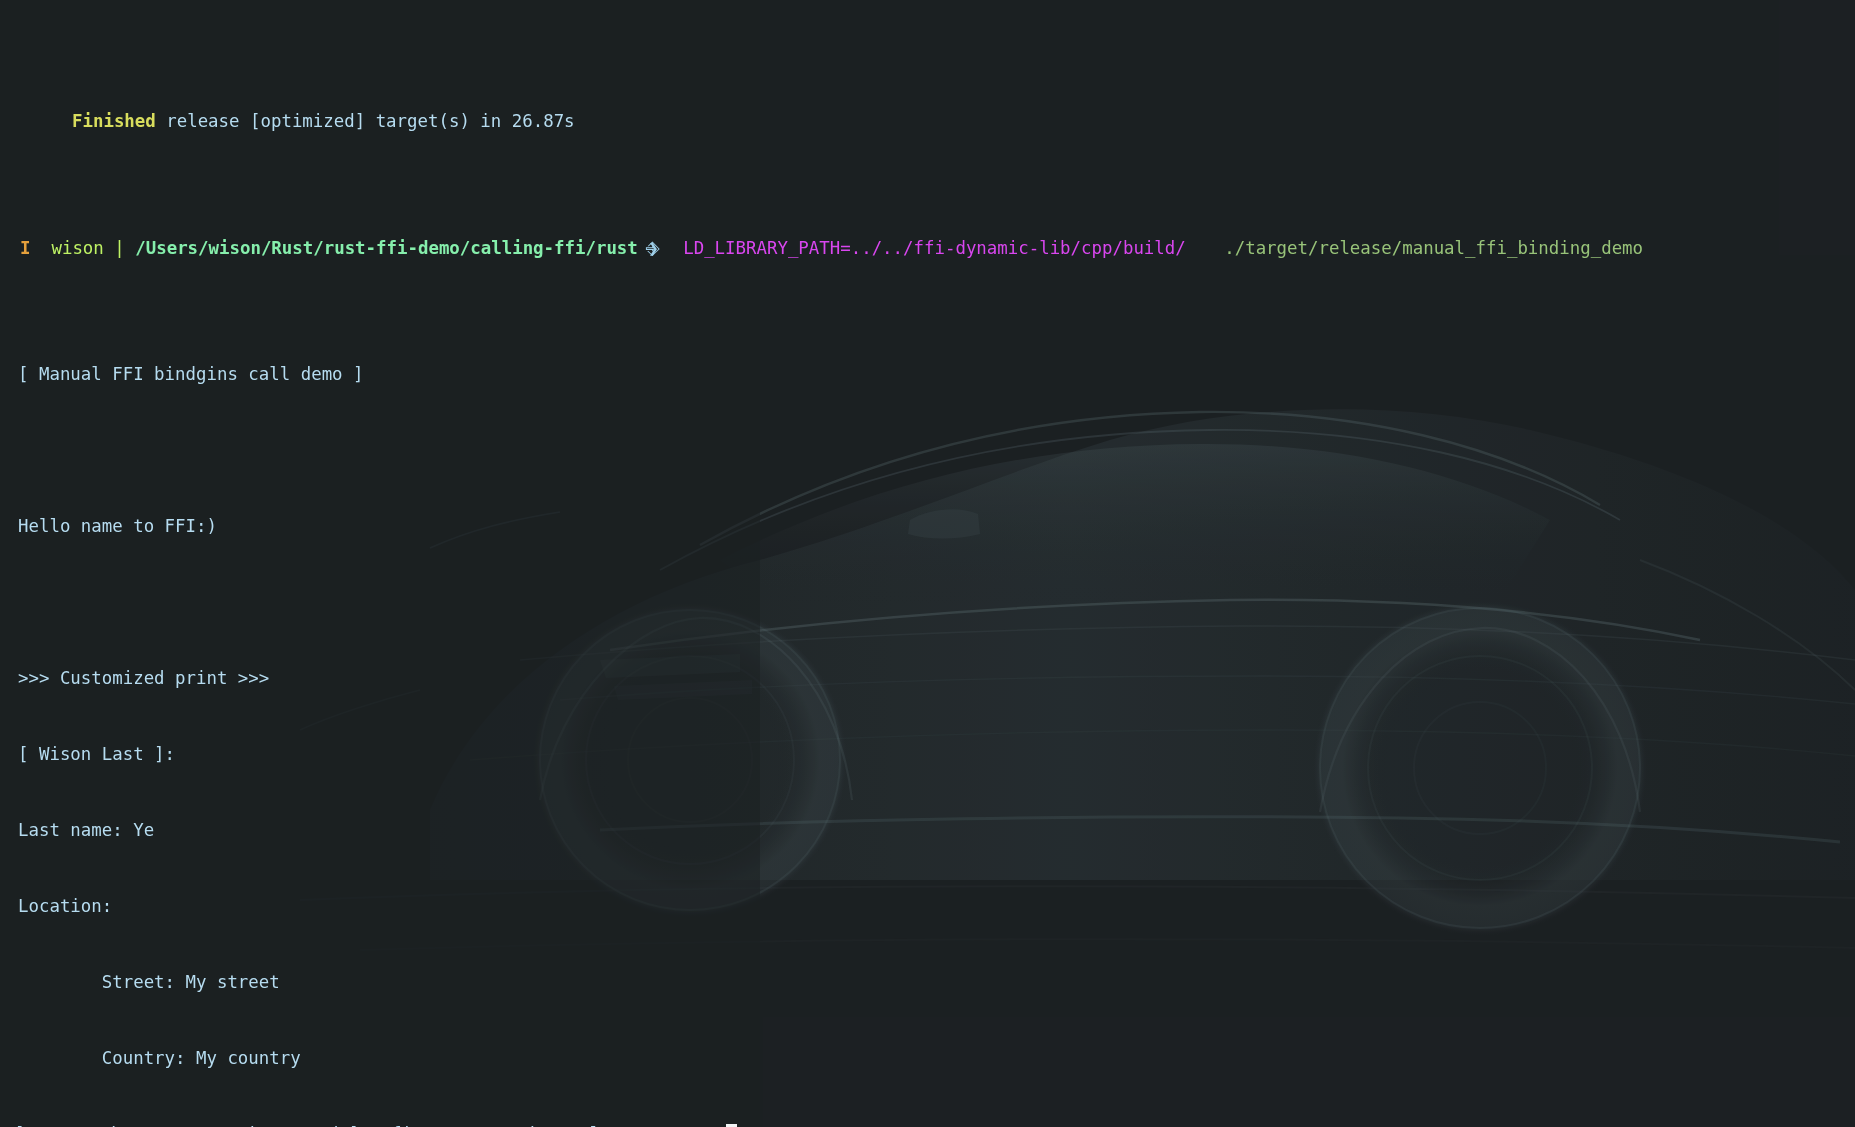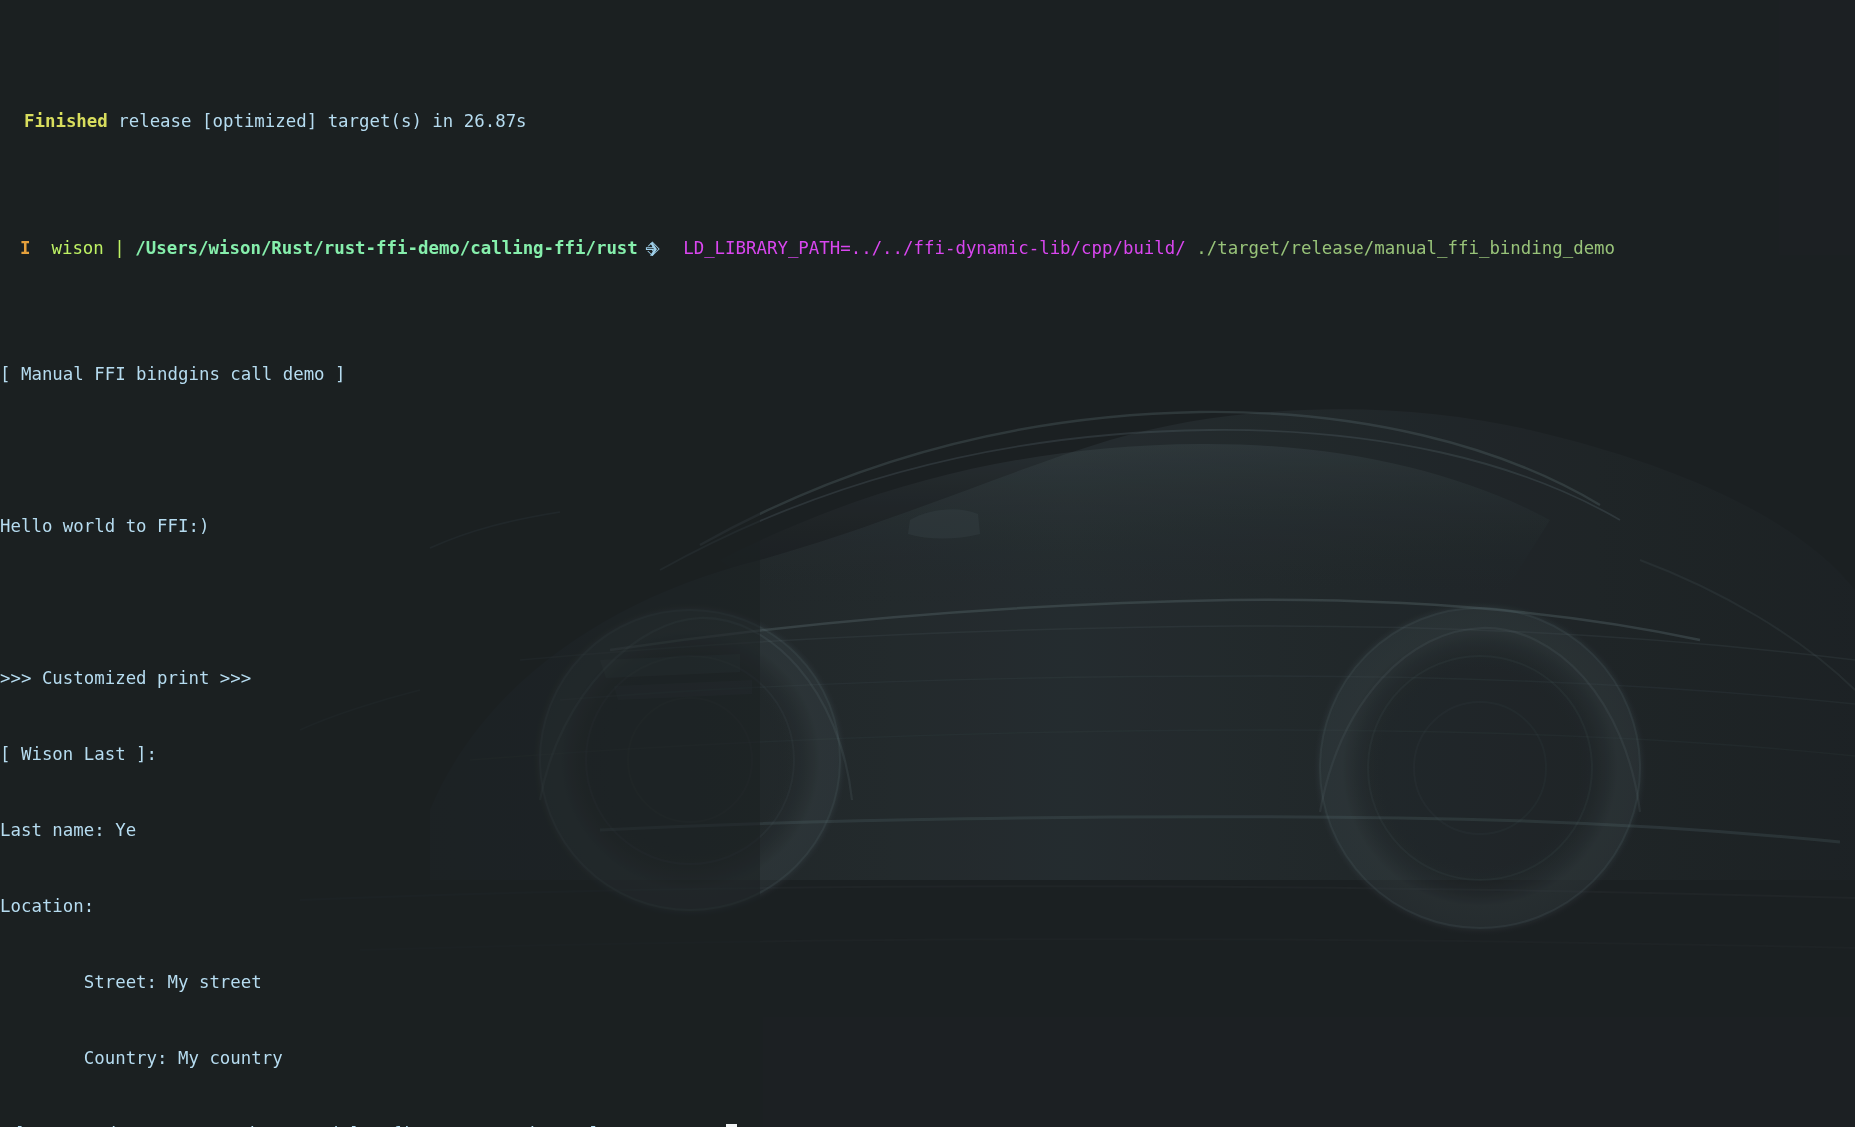--- a/index.html
+++ b/index.html
@@ -37,28 +37,28 @@
     font-family:"DejaVu Sans Mono","Liberation Mono",monospace;
     font-size:17.4px;
     line-height:25.32px;
     letter-spacing:0px;
     white-space:pre;
     color:#b6dcf0;
   }
 
   .line {
     height:25.32px;
-    padding-left:0;
+    padding-left:18px;
     white-space:pre;
   }
 
   
   .c-default { color:#b6dcf0; }
   .c-green   { color:#bef264; }
-  .c-bgreen  { color:#98c379; }
+  .c-bgreen  { color:#98c379;margin-left:28px; }
   .c-yellow  { color:#d8dd5d; font-weight:bold; }
   .c-orange  { color:#e5a03c; font-weight:bold; }
   .c-blue    { color:#86efac; font-weight:bold; }
   .c-icon    { color:#9fd0ea; }
   .c-gray    { color:#d946ef; }
 
   .cursor {
     display:inline-block;
     width:11px;
     height:20px;
@@ -154,29 +154,29 @@
       <path d="M1640 560 C 1720 590, 1800 636, 1855 690" fill="none" stroke="#62767c" stroke-opacity="0.16" stroke-width="2"></path>
 
       <rect x="0" y="0" width="760" height="1127" fill="#1c2023" fill-opacity="0.55"></rect>
       <rect x="0" y="0" width="1855" height="1127" fill="#1c2023" fill-opacity="0.18"></rect>
     </svg>
   </div>
 
   <div id="screen">
 
     
-    <div class="line" style="padding-left:24px;"><span class="c-yellow">Finished</span><span class="c-default"> release [optimized] target(s) in 26.87s</span></div>
+    <div class="line" style="padding-left:72px;"><span class="c-yellow">Finished</span><span class="c-default"> release [optimized] target(s) in 26.87s</span></div>
 
     
     <div class="line" style="padding-left:20px;"><span class="c-orange">I</span><span class="c-default">  </span><span class="c-green">wison</span><span class="c-default"> </span><span class="c-green">|</span><span class="c-default"> </span><span class="c-blue">/Users/wison/Rust/rust-ffi-demo/calling-ffi/rust</span><span class="c-default"> </span><span class="c-icon">❯﻿</span><span class="c-icon" style="position:relative;left:-13px;">⎆</span><span class="c-default"> </span><span class="c-gray">LD_LIBRARY_PATH=../../ffi-dynamic-lib/cpp/build/</span><span class="c-default"> </span><span class="c-bgreen">./target/release/manual_ffi_binding_demo</span></div>
 
     
     <div class="line">[ Manual FFI bindgins call demo ]</div>
     <div class="line"></div>
-    <div class="line">Hello world to FFI:)</div>
+    <div class="line">Hello name to FFI:)</div>
     <div class="line"></div>
     <div class="line">&gt;&gt;&gt; Customized print &gt;&gt;&gt;</div>
     <div class="line">[ Wison Last ]:</div>
     <div class="line">Last name: Ye</div>
     <div class="line">Location:</div>
     <div class="line">        Street: My street</div>
     <div class="line">        Country: My country</div>
     
     
     

